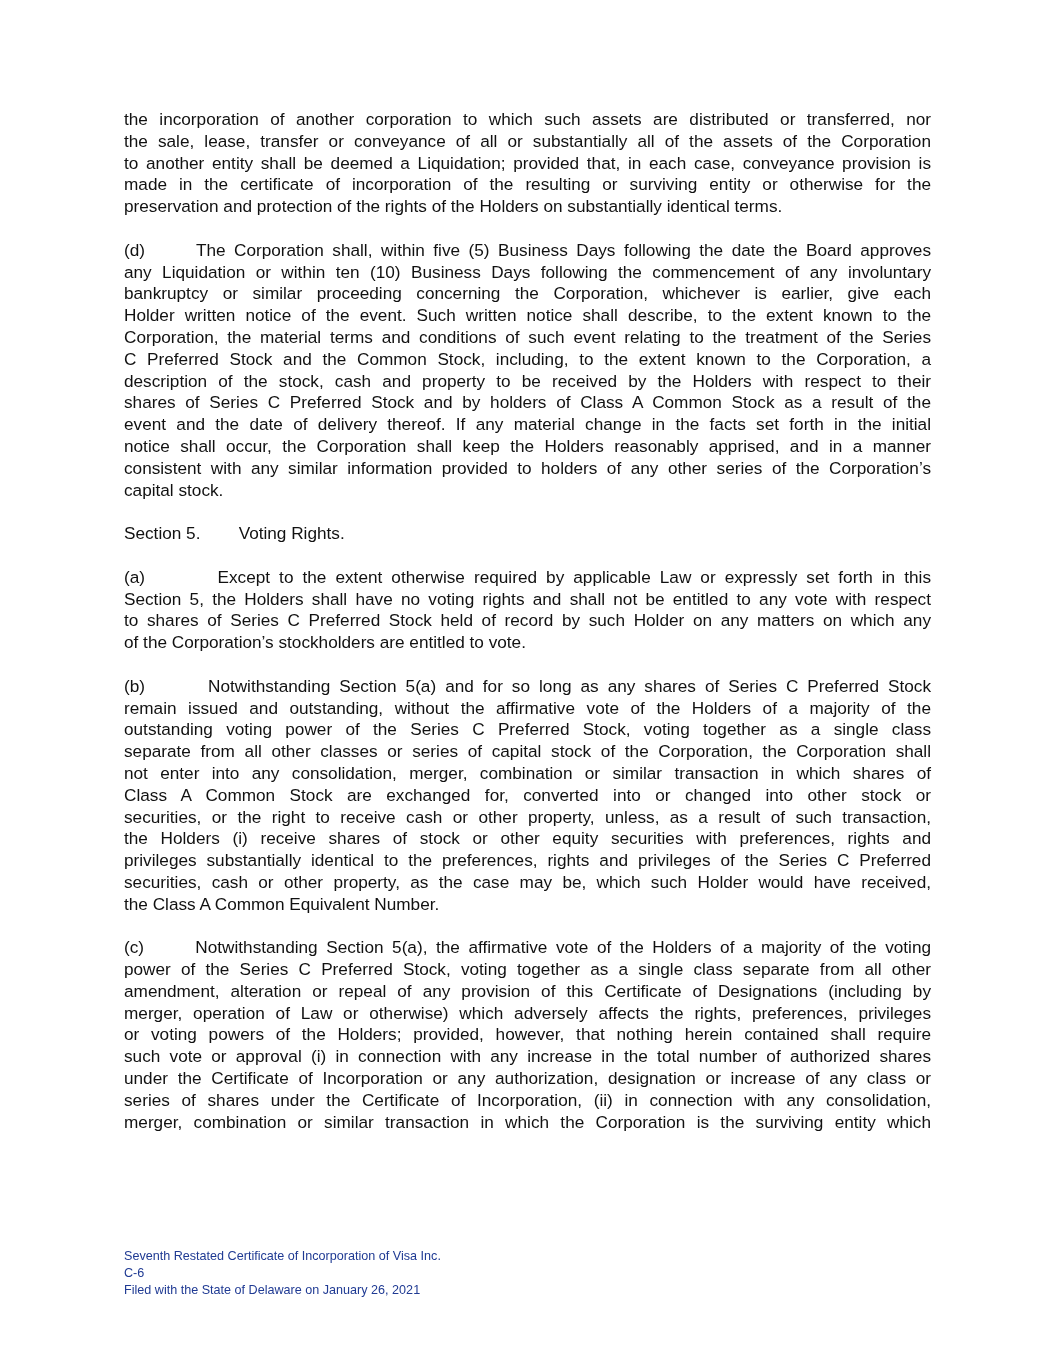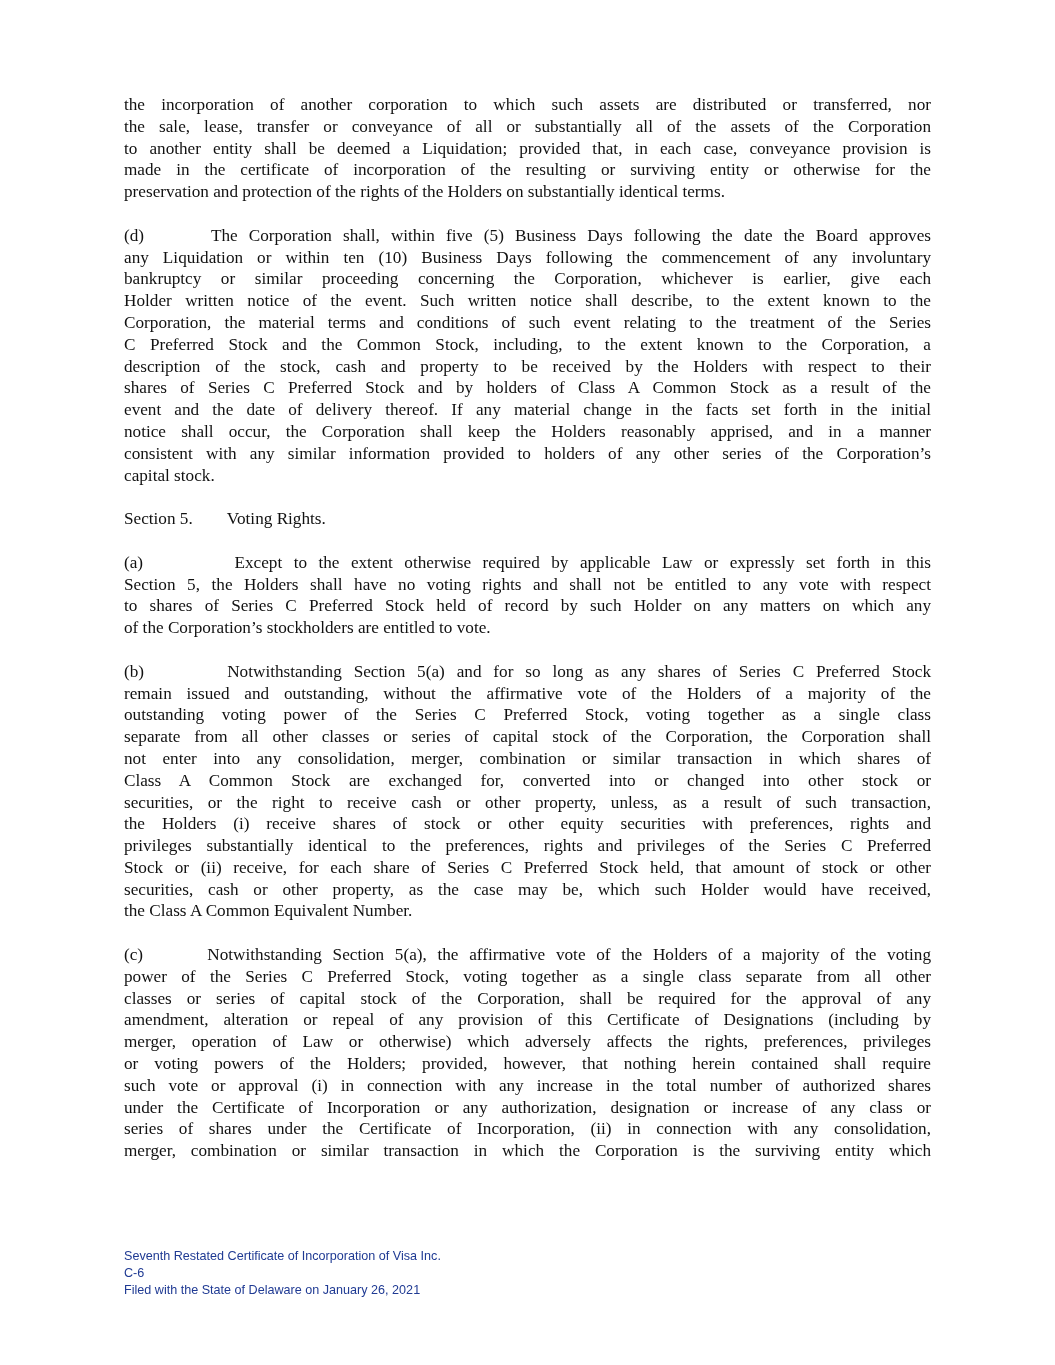--- a/index.html
+++ b/index.html
@@ -1,20 +1,20 @@
 <!DOCTYPE html>
 <html><head>
 <meta charset="utf-8">
 <style>
   html, body { margin: 0; padding: 0; background: #ffffff; }
   body { width: 1055px; height: 1365px; position: relative; overflow: hidden; }
   .page { position: absolute; left: 0; top: 0; width: 1055px; height: 1365px; background: #fff; }
   .content {
-    position: absolute; left: 124px; top: 94px; width: 807px;
-    font-family: Liberation Serif, serif; font-size: 17.2px; color: #111;
+    position: absolute; left: 124px; top: 109px; width: 807px;
+    font-family: Liberation Sans, sans-serif; font-size: 17.2px; color: #111;
   }
   .para { margin: 0 0 21.8px 0; }
   .line {
     display: block; height: 21.8px; line-height: 21.8px; white-space: nowrap;
     text-align: justify; text-align-last: justify;
   }
   .line.last { text-align-last: left; }
   .heading { margin: 0 0 21.8px 0; height: 21.8px; line-height: 21.8px; white-space: pre; }
   .footer {
     position: absolute; left: 124px; top: 1248px; width: 792px;
@@ -61,28 +61,26 @@
         <div class="para">
           <span class="line">(b)&nbsp;&nbsp;&nbsp;&nbsp;&nbsp;&nbsp;&nbsp;Notwithstanding Section 5(a) and for so long as any shares of Series C Preferred Stock</span>
           <span class="line">remain issued and outstanding, without the affirmative vote of the Holders of a majority of the</span>
           <span class="line">outstanding voting power of the Series C Preferred Stock, voting together as a single class</span>
           <span class="line">separate from all other classes or series of capital stock of the Corporation, the Corporation shall</span>
           <span class="line">not enter into any consolidation, merger, combination or similar transaction in which shares of</span>
           <span class="line">Class A Common Stock are exchanged for, converted into or changed into other stock or</span>
           <span class="line">securities, or the right to receive cash or other property, unless, as a result of such transaction,</span>
           <span class="line">the Holders (i) receive shares of stock or other equity securities with preferences, rights and</span>
           <span class="line">privileges substantially identical to the preferences, rights and privileges of the Series C Preferred</span>
-          <span class="line">Stock or (ii) receive, for each share of Series C Preferred Stock held, that amount of stock or other</span>
           <span class="line">securities, cash or other property, as the case may be, which such Holder would have received,</span>
           <span class="line last">the Class A Common Equivalent Number.</span>
         </div>
         <div class="para">
           <span class="line">(c)&nbsp;&nbsp;&nbsp;&nbsp;&nbsp;&nbsp;Notwithstanding Section 5(a), the affirmative vote of the Holders of a majority of the voting</span>
           <span class="line">power of the Series C Preferred Stock, voting together as a single class separate from all other</span>
-          <span class="line">classes or series of capital stock of the Corporation, shall be required for the approval of any</span>
           <span class="line">amendment, alteration or repeal of any provision of this Certificate of Designations (including by</span>
           <span class="line">merger, operation of Law or otherwise) which adversely affects the rights, preferences, privileges</span>
           <span class="line">or voting powers of the Holders; provided, however, that nothing herein contained shall require</span>
           <span class="line">such vote or approval (i) in connection with any increase in the total number of authorized shares</span>
           <span class="line">under the Certificate of Incorporation or any authorization, designation or increase of any class or</span>
           <span class="line">series of shares under the Certificate of Incorporation, (ii) in connection with any consolidation,</span>
           <span class="line">merger, combination or similar transaction in which the Corporation is the surviving entity which</span>
         </div>
       </div>
   </div>

